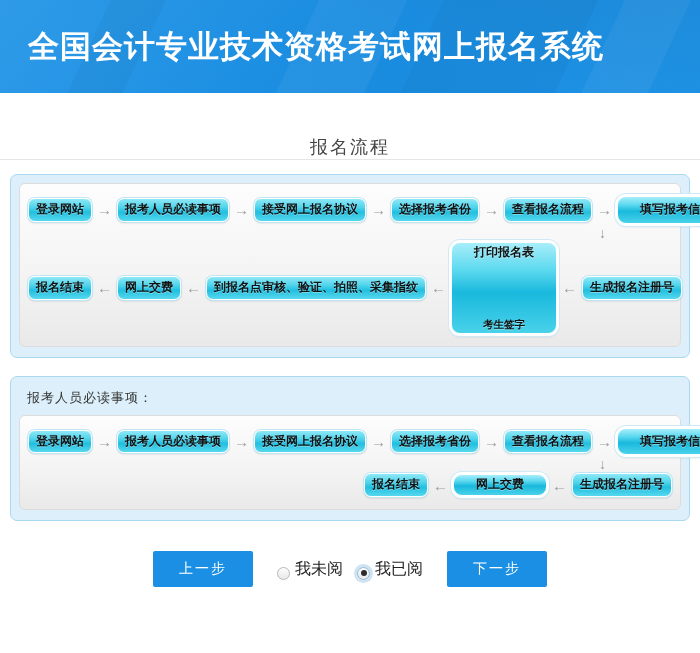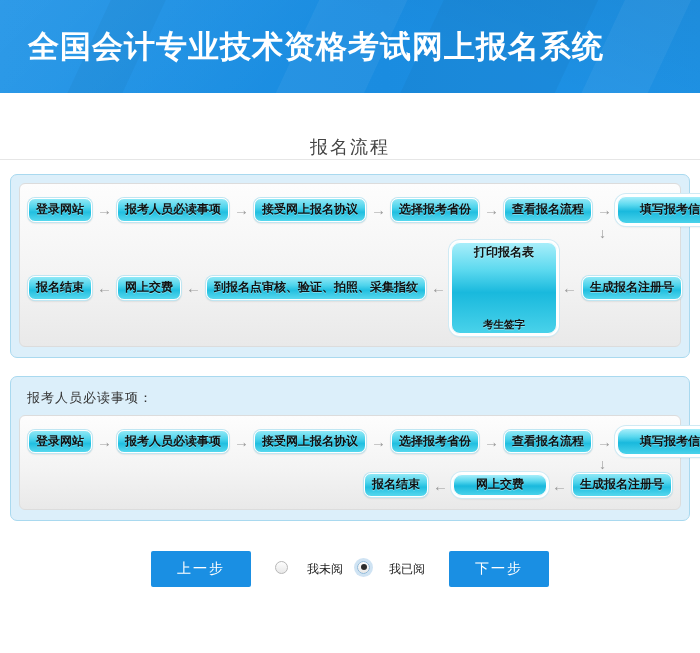--- a/index.html
+++ b/index.html
@@ -174,23 +174,23 @@
     cursor: pointer;
     font-family: inherit;
   }
   .radio-group {
     display: flex;
     align-items: center;
     gap: 14px;
   }
   .radio-item {
     display: flex;
-    align-items: flex-start;
-    gap: 19px;
-    font-size: 12px;
+    align-items: flex-end;
+    gap: 5px;
+    font-size: 16px;
     color: #222;
     cursor: pointer;
   }
   .radio-dot {
     width: 13px;
     height: 13px;
     border-radius: 50%;
     border: 1px solid #b7b7b7;
     background-image: linear-gradient(180deg, #fdfdfd 0%, #e8e8e8 100%);
     box-sizing: border-box;

